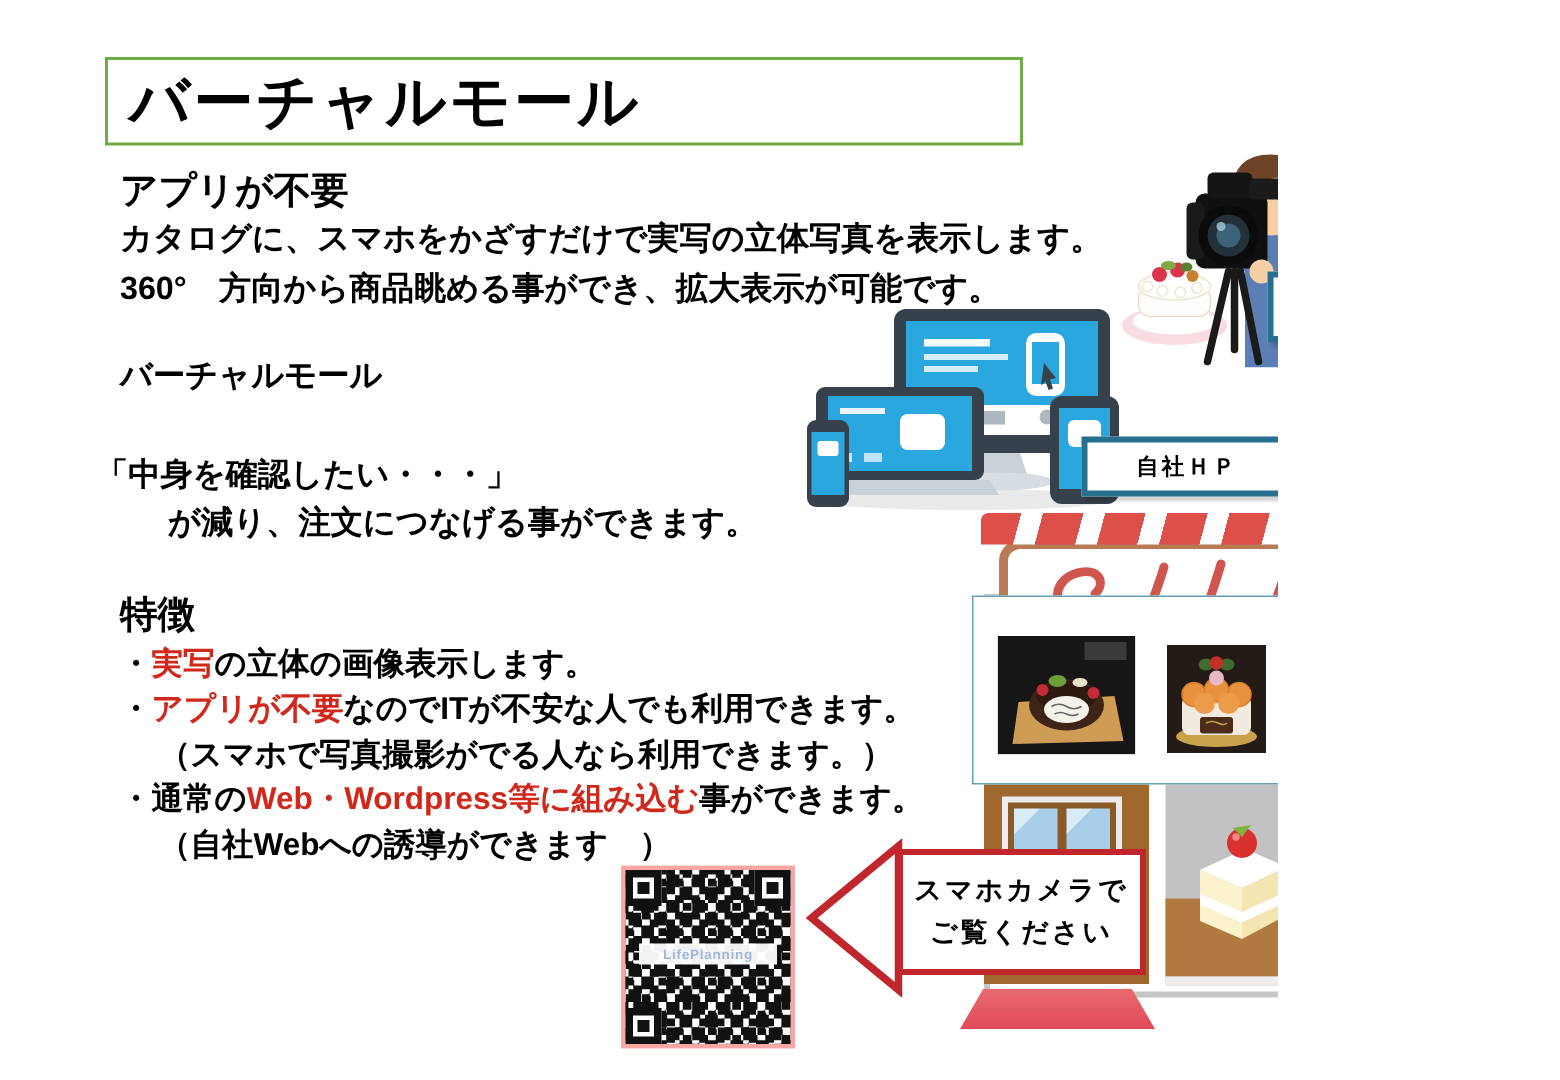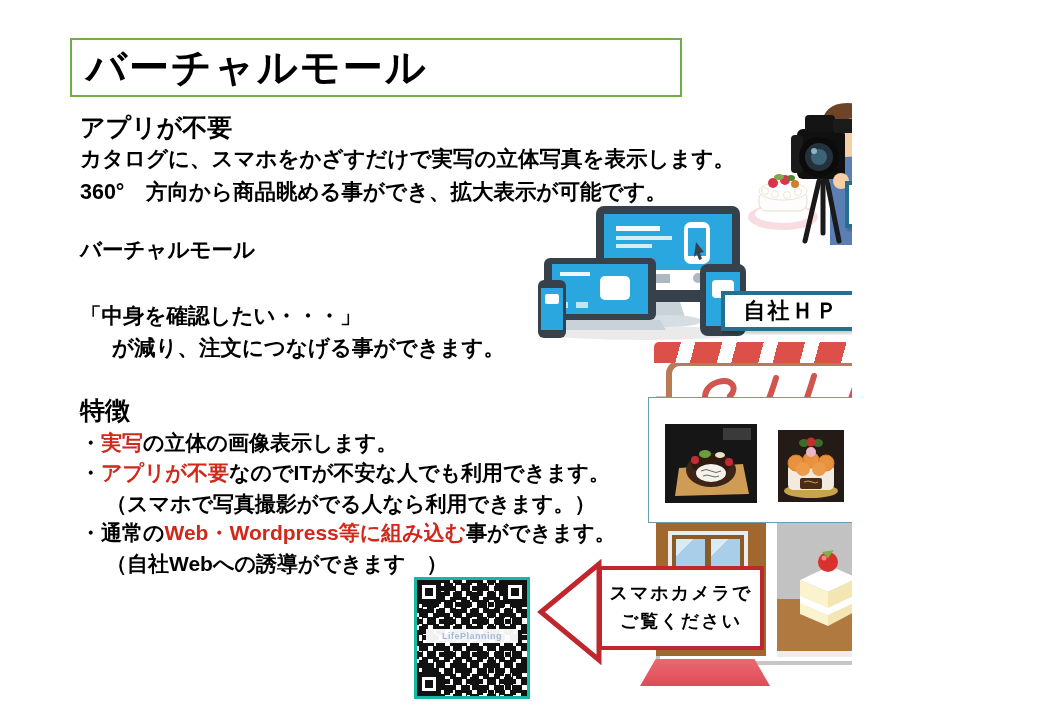--- a/index.html
+++ b/index.html
@@ -11,34 +11,34 @@
   .title-box h1{margin:0 0 0 14px;font-size:40px;font-weight:700;letter-spacing:2px;}
   
   .line{position:absolute;font-weight:700;white-space:pre;line-height:1.2;}
   .fs25{font-size:25px;} .fs21{font-size:21px;} .fs215{font-size:21.5px;}
   .red{color:#D0281A;}
   #svc-heading{left:80px;top:112px;}
   #svc-l1{left:80px;top:147px;}
   #svc-l2{left:80px;top:180px;}
   #catalog-heading{left:80px;top:238px;}
   #quote1{left:80px;top:271px;}
-  #quote2{left:80px;top:304px;}
+  #quote2{left:64px;top:304px;}
   #conclusion{left:92px;top:336px;margin-left:20px;}
   #feat-heading{left:80px;top:395px;}
   #feat0{left:80px;top:430px;}
   #feat1{left:80px;top:460px;}
   #note0{left:106px;top:491px;}
   #feat2{left:80px;top:520px;}
   #note1{left:106px;top:551px;}
   
   .label-box{position:absolute;background:#fff;border:4px solid #266F8E;
              display:flex;align-items:center;justify-content:center;
              font-weight:700;z-index:26;box-shadow:2px 3px 2px rgba(0,0,0,.18);}
   #satsuei-box{left:845px;top:181px;width:139px;height:39px;font-size:24px;letter-spacing:3px;}
-  #jisha-box{left:721px;top:291px;width:133px;height:32px;font-size:22px;letter-spacing:2px;}
+  #jisha-box{left:721px;top:291px;width:133px;height:32px;font-size:15px;letter-spacing:2px;}
   
   #down-arrow{position:absolute;z-index:25;}
   #down-arrow .shaft{position:absolute;left:892px;top:230px;width:28px;height:164px;background:#EC1C24;}
   #down-arrow .head{position:absolute;left:870px;top:393px;width:0;height:0;
       border-left:36px solid transparent;border-right:36px solid transparent;border-top:37px solid #EC1C24;}
   
   .store-body{position:absolute;left:656px;top:396px;width:340px;height:261px;
               background:#fff;border:4px solid #C6C6C6;z-index:1;}
   .awning{position:absolute;left:654px;top:342px;width:266px;height:21px;z-index:3;
           border-radius:5px 5px 0 0;
@@ -66,21 +66,21 @@
        background:linear-gradient(#E96A70,#E04A58);}
   #shortcake-svg{position:absolute;left:788px;top:546px;z-index:3;}
   #chococake-svg{position:absolute;left:868px;top:538px;z-index:3;}
   
   #left-arrow-svg{position:absolute;left:537px;top:559px;z-index:30;}
   .arrow-caption{position:absolute;left:598px;top:566px;width:158px;height:76px;z-index:30;
                  background:#fff;border:4px solid #C0272D;display:flex;flex-direction:column;
                  align-items:center;justify-content:center;font-weight:700;font-size:18px;
                  letter-spacing:2px;line-height:1.55;}
   
-  .qr{position:absolute;left:414px;top:577px;width:116px;height:122px;background:#14b8a6;z-index:20;}
+  .qr{position:absolute;left:414px;top:577px;width:116px;height:122px;background:#fca5a5;z-index:20;}
   .qr-pattern{position:absolute;inset:3px;
       background:repeating-conic-gradient(#111 0 25%,transparent 0 50%),
                  repeating-conic-gradient(#111 0 25%,#fff 0 50%);
       background-size:11px 11px,17px 17px;background-position:0 0,2px 3px;}
   .qr-finder{position:absolute;width:24px;height:24px;background:#fff;border:5px solid #111;box-sizing:border-box;}
   .qr-finder::after{content:"";position:absolute;inset:3px;background:#111;}
   #qr-tl{left:3px;top:3px;} #qr-tr{right:3px;top:3px;} #qr-bl{left:3px;bottom:3px;}
   .qr-band{position:absolute;left:10%;right:10%;top:43%;height:14px;background:rgba(255,255,255,.95);
            display:flex;align-items:center;justify-content:center;
            font-size:9px;font-weight:700;color:#9FB8D8;letter-spacing:.5px;}

